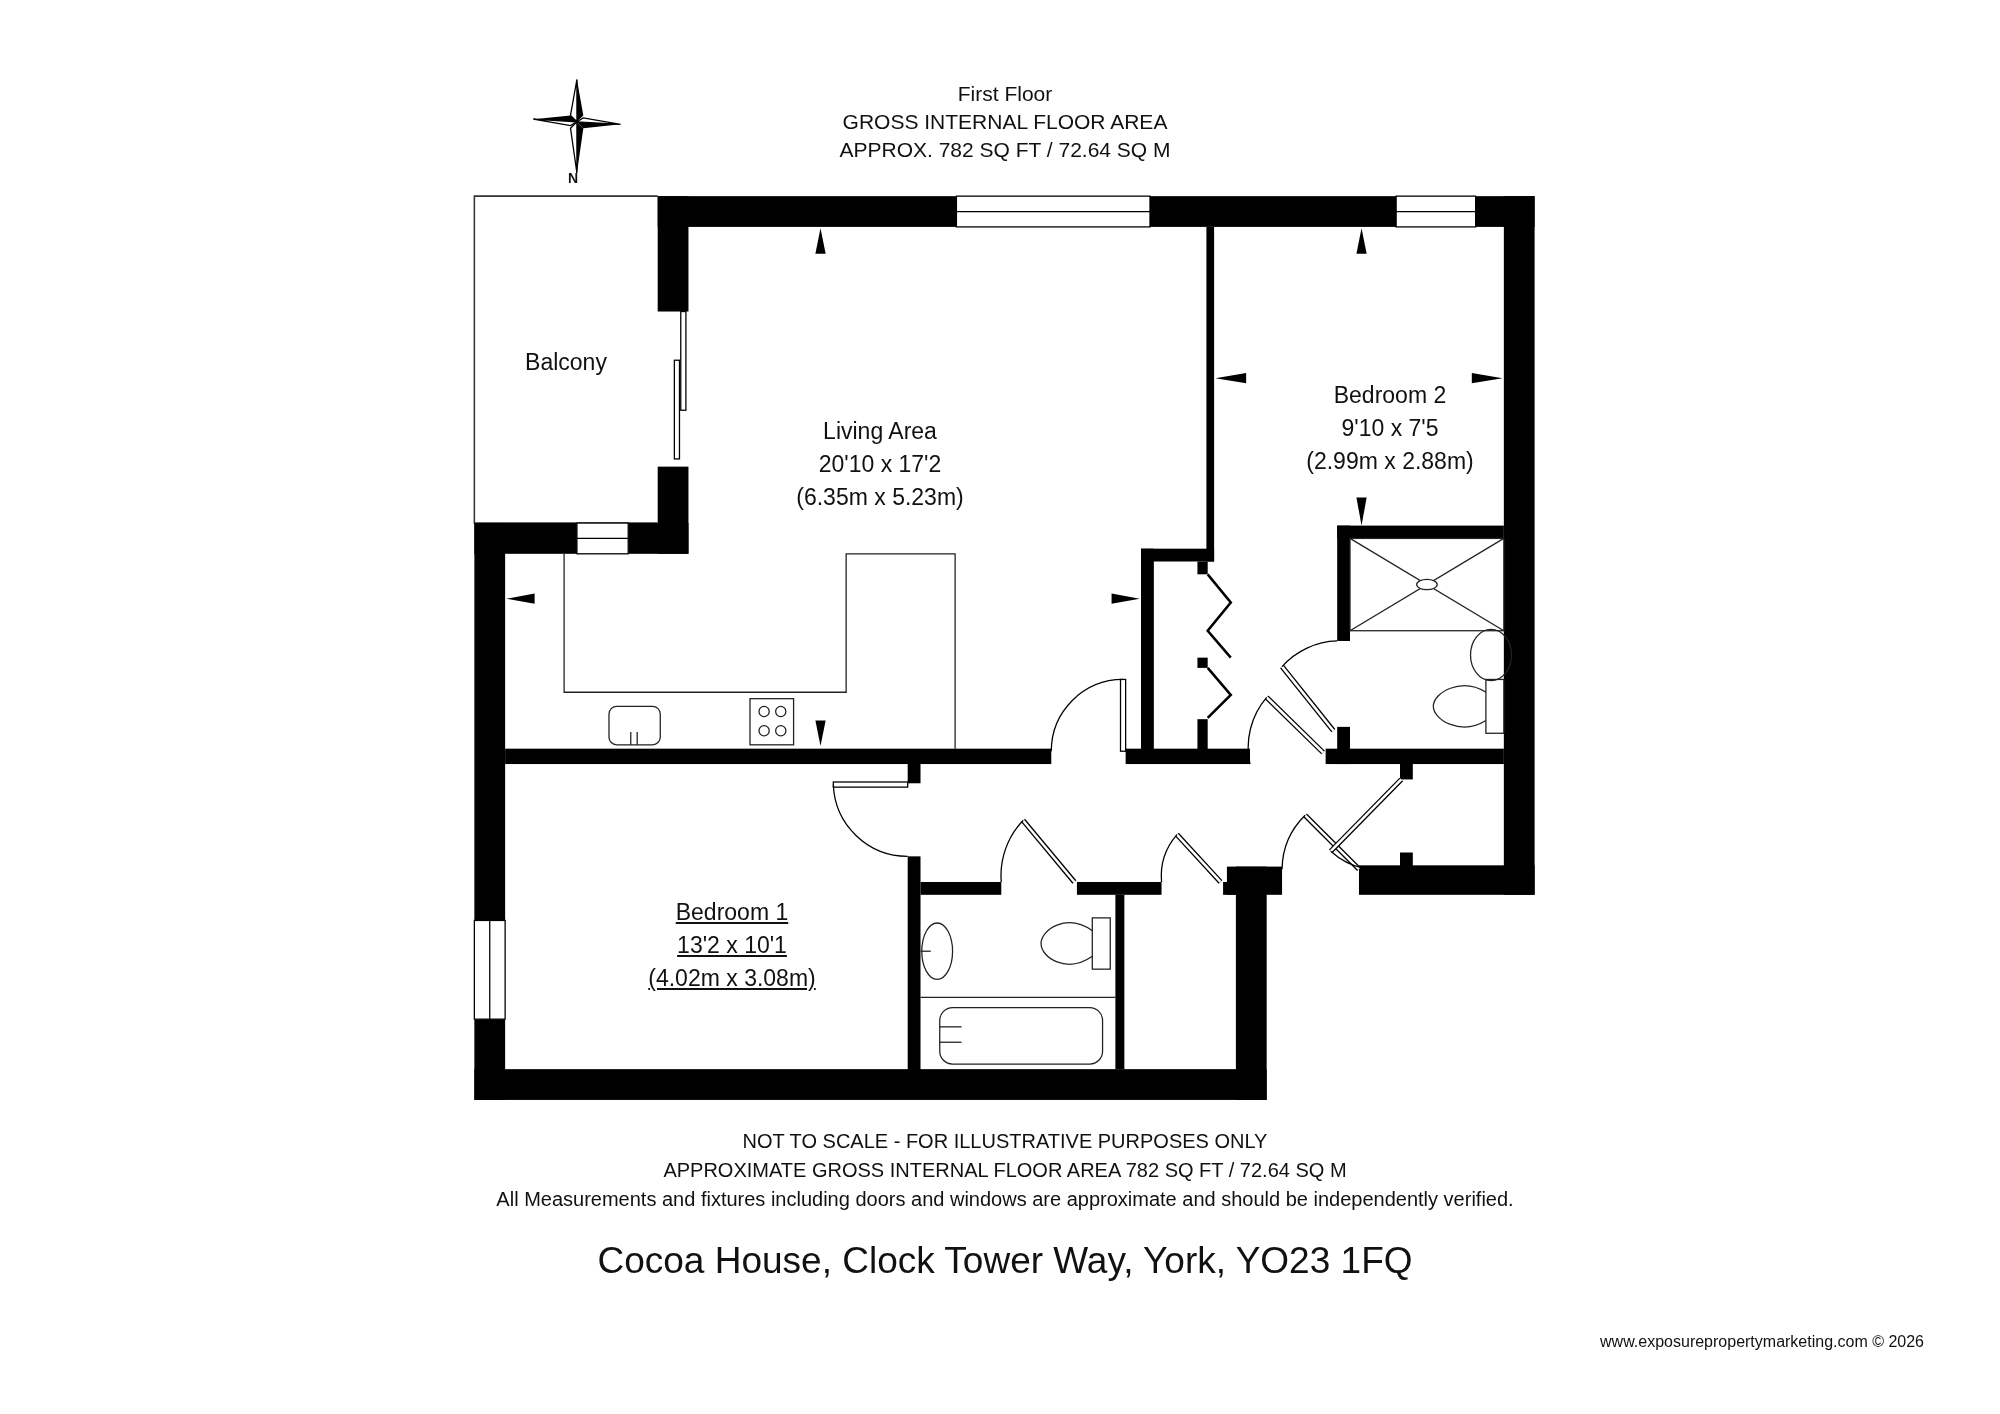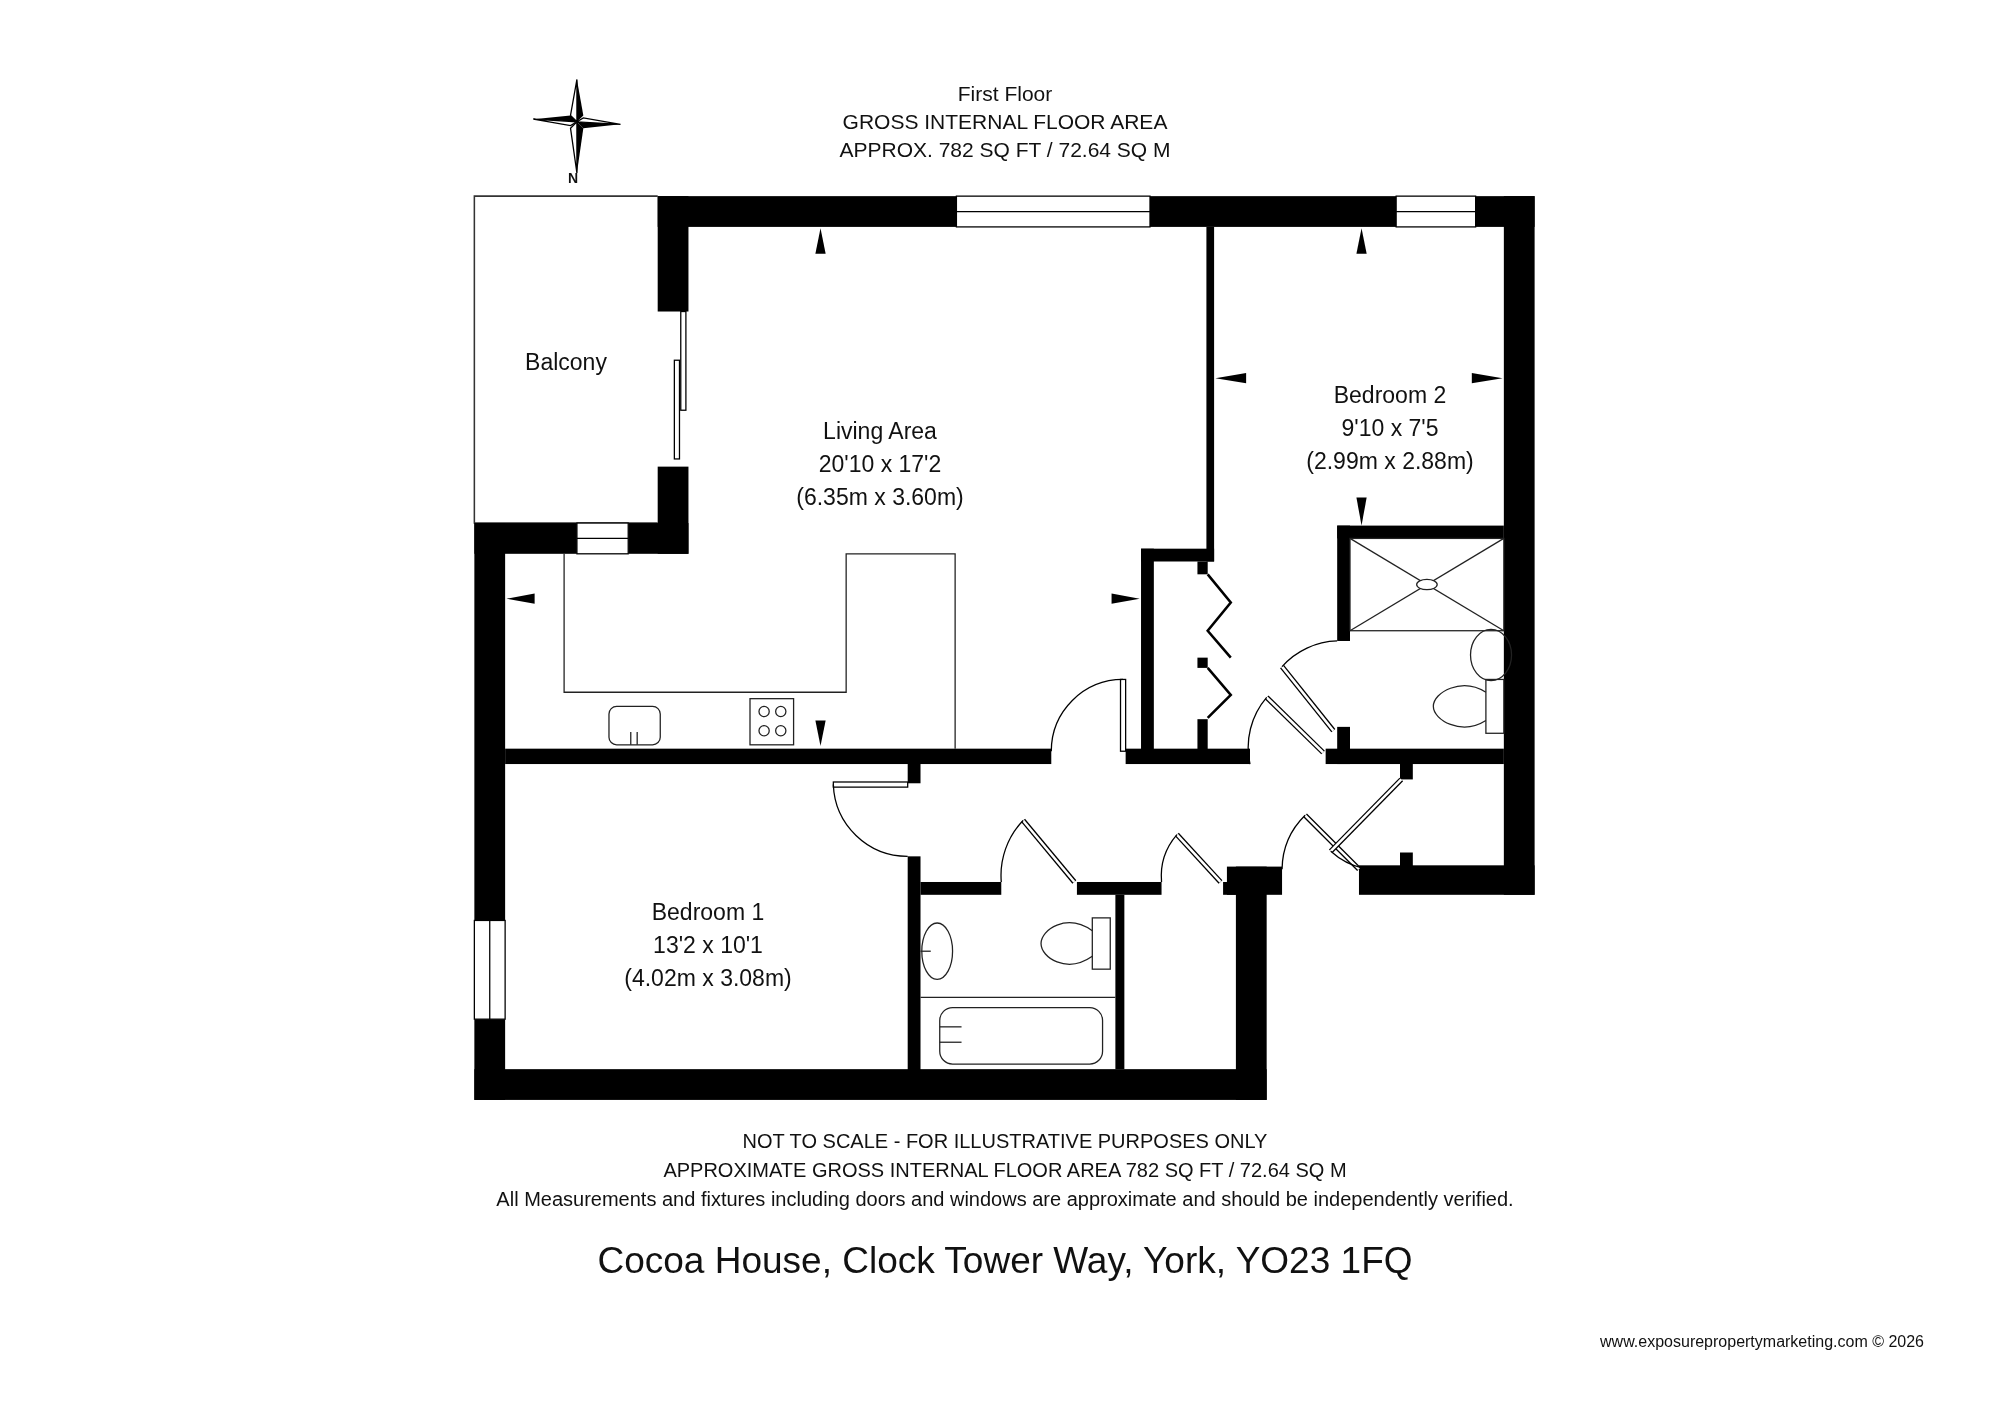--- a/index.html
+++ b/index.html
@@ -185,30 +185,30 @@
 <div class="txt hdr" style="top:107px;">GROSS INTERNAL FLOOR AREA</div>
 <div class="txt hdr" style="top:135px;">APPROX. 782 SQ FT / 72.64 SQ M</div>
 
 <div class="txt room-label" style="left:476px;width:180px;top:346px;">
   <div>Balcony</div>
 </div>
 
 <div class="txt room-label" style="left:760px;width:240px;top:415px;">
   <div>Living Area</div>
   <div>20'10 x 17'2</div>
-  <div>(6.35m x 3.60m)</div>
+  <div>(6.35m x 5.23m)</div>
 </div>
 
 <div class="txt room-label" style="left:1270px;width:240px;top:335px;margin-top:44px;">
   <div>Bedroom 2</div>
   <div>9'10 x 7'5</div>
   <div>(2.99m x 2.88m)</div>
 </div>
 
-<div class="txt room-label" style="left:588px;width:240px;top:896px;">
+<div class="txt room-label" style="left:612px;width:240px;top:896px;text-decoration:underline;">
   <div>Bedroom 1</div>
   <div>13'2 x 10'1</div>
   <div>(4.02m x 3.08m)</div>
 </div>
 
 <div class="txt disclaimer" style="top:1126px;">NOT TO SCALE - FOR ILLUSTRATIVE PURPOSES ONLY</div>
 <div class="txt disclaimer" style="top:1155px;">APPROXIMATE GROSS INTERNAL FLOOR AREA 782 SQ FT / 72.64 SQ M</div>
 <div class="txt disclaimer" style="top:1184px;">All Measurements and fixtures including doors and windows are approximate and should be independently verified.</div>
 
 <div class="txt address" style="top:1240px;">Cocoa House, Clock Tower Way, York, YO23 1FQ</div>

